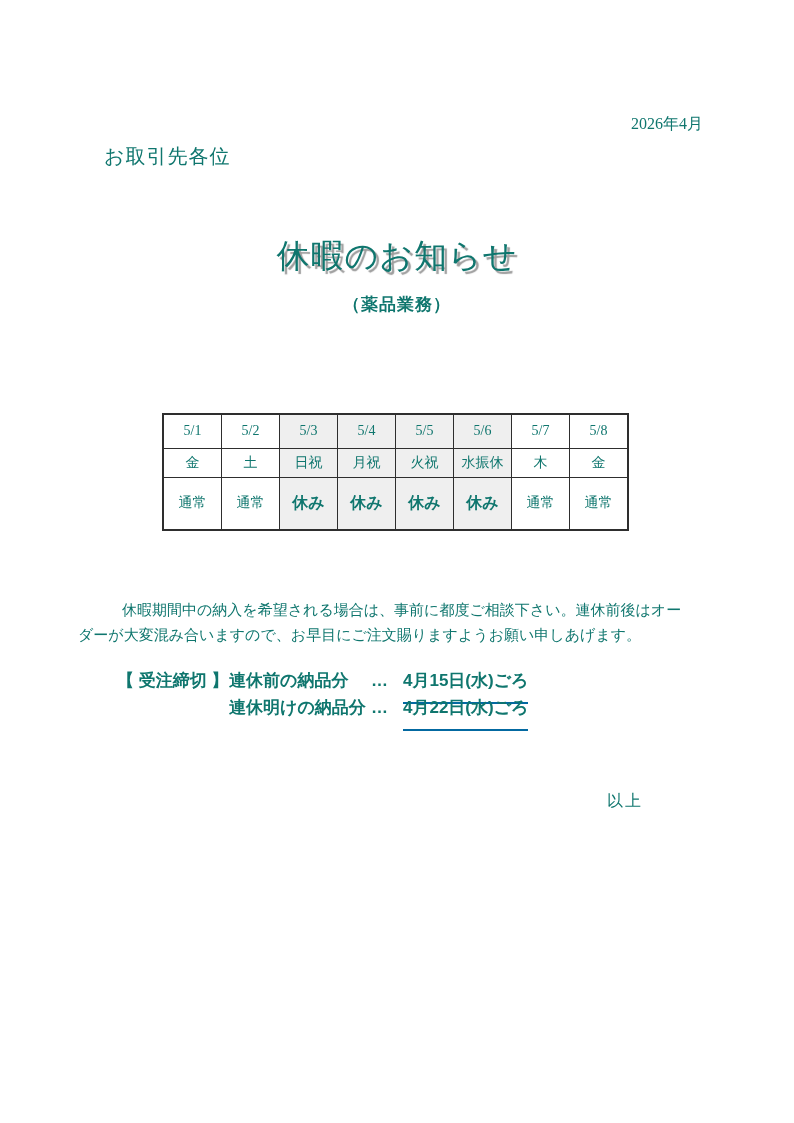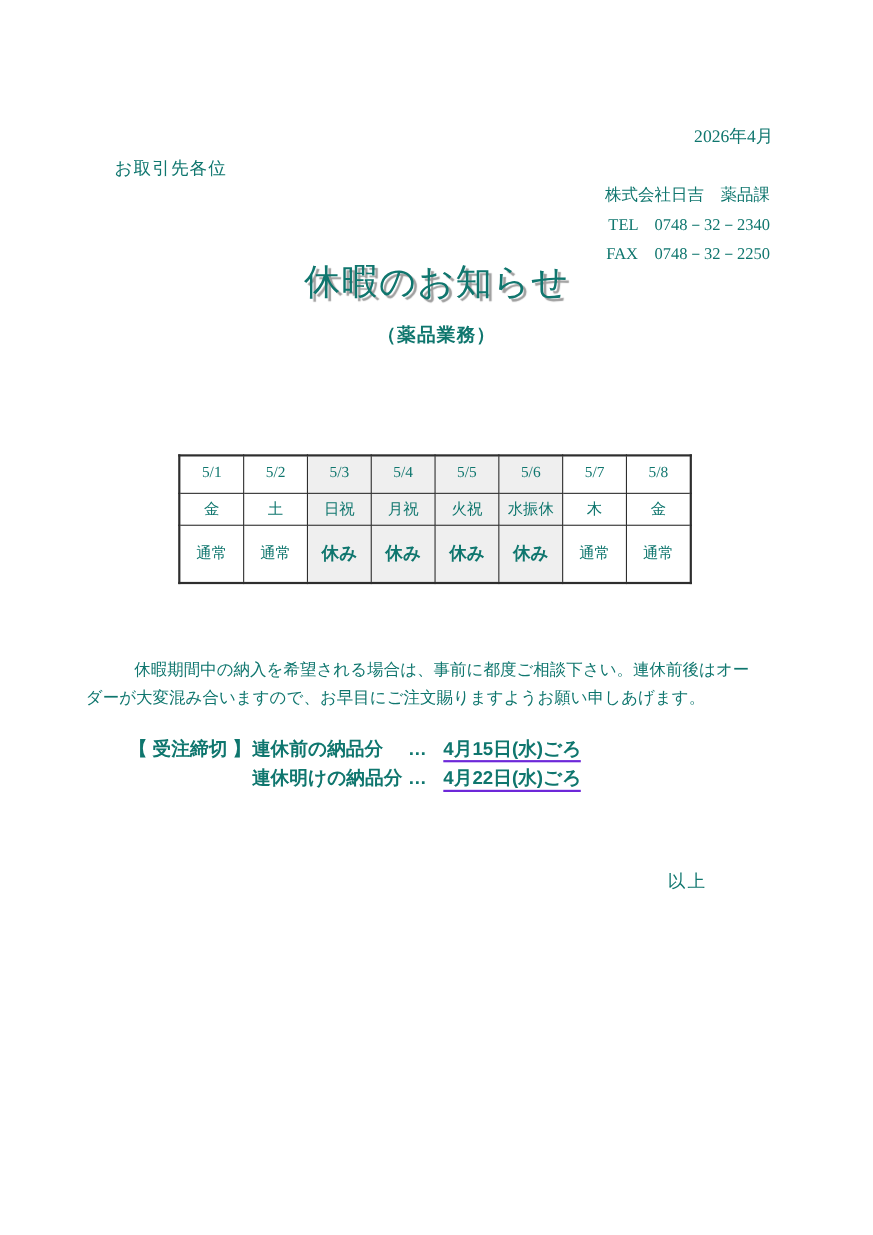--- a/index.html
+++ b/index.html
@@ -7,21 +7,21 @@
     position:relative;
     width:794px;height:1123px;
     background:#ffffff;
     color:#0f766e;
     font-family:"Liberation Serif","DejaVu Serif",serif;
     overflow:hidden;
   }
   .abs{position:absolute;}
 
   .date-line{top:114px;right:91px;font-size:16px;}
-  .recipient-line{top:143px;left:104px;font-size:16px;letter-spacing:1px;}
+  .recipient-line{top:143px;left:104px;font-size:20px;letter-spacing:1px;}
   .company-block{top:165px;right:94px;text-align:right;font-size:15px;line-height:26.5px;}
 
   .doc-title{
     top:234px;left:0;width:100%;text-align:center;
     font-family:"Liberation Sans","DejaVu Sans",sans-serif;
     font-weight:normal;font-size:33px;letter-spacing:1px;
     text-shadow:3px 3px 1px #9d9d9d;
   }
   .doc-subtitle{
     top:293px;left:0;width:100%;text-align:center;
@@ -60,38 +60,33 @@
 
   .deadline{
     top:667px;left:117px;
     font-family:"Liberation Sans","DejaVu Sans",sans-serif;
     font-weight:bold;font-size:17px;line-height:27px;white-space:nowrap;
   }
   .deadline .head{display:inline-block;width:112px;}
   .deadline .head-spacer{display:inline-block;width:112px;}
   .deadline .dl-label{display:inline-block;width:142px;}
   .deadline .dots{display:inline-block;width:32px;}
-  .deadline .dl-date{border-bottom:2px solid #6d28d9;padding-bottom:1px;}
+  .deadline .dl-date{border-bottom:2px solid #0369a1;padding-bottom:12px;}
 
   .closing{top:791px;left:607px;font-size:16px;letter-spacing:2px;}
 </style>
 </head>
 <body>
 
 <div class="page">
 
   <div class="abs date-line">2026年4月</div>
 
   <div class="abs recipient-line">お取引先各位</div>
 
-  <div class="abs company-block">
-    <div>株式会社日吉　薬品課</div>
-    <div>TEL　0748－32－2340</div>
-    <div>FAX　0748－32－2250</div>
-  </div>
 
   <div class="abs doc-title">休暇のお知らせ</div>
 
   <div class="abs doc-subtitle">（薬品業務）</div>
 
 
   <table class="schedule">
     <tbody>
         <tr class="r-dates">
       <td>5/1</td>

